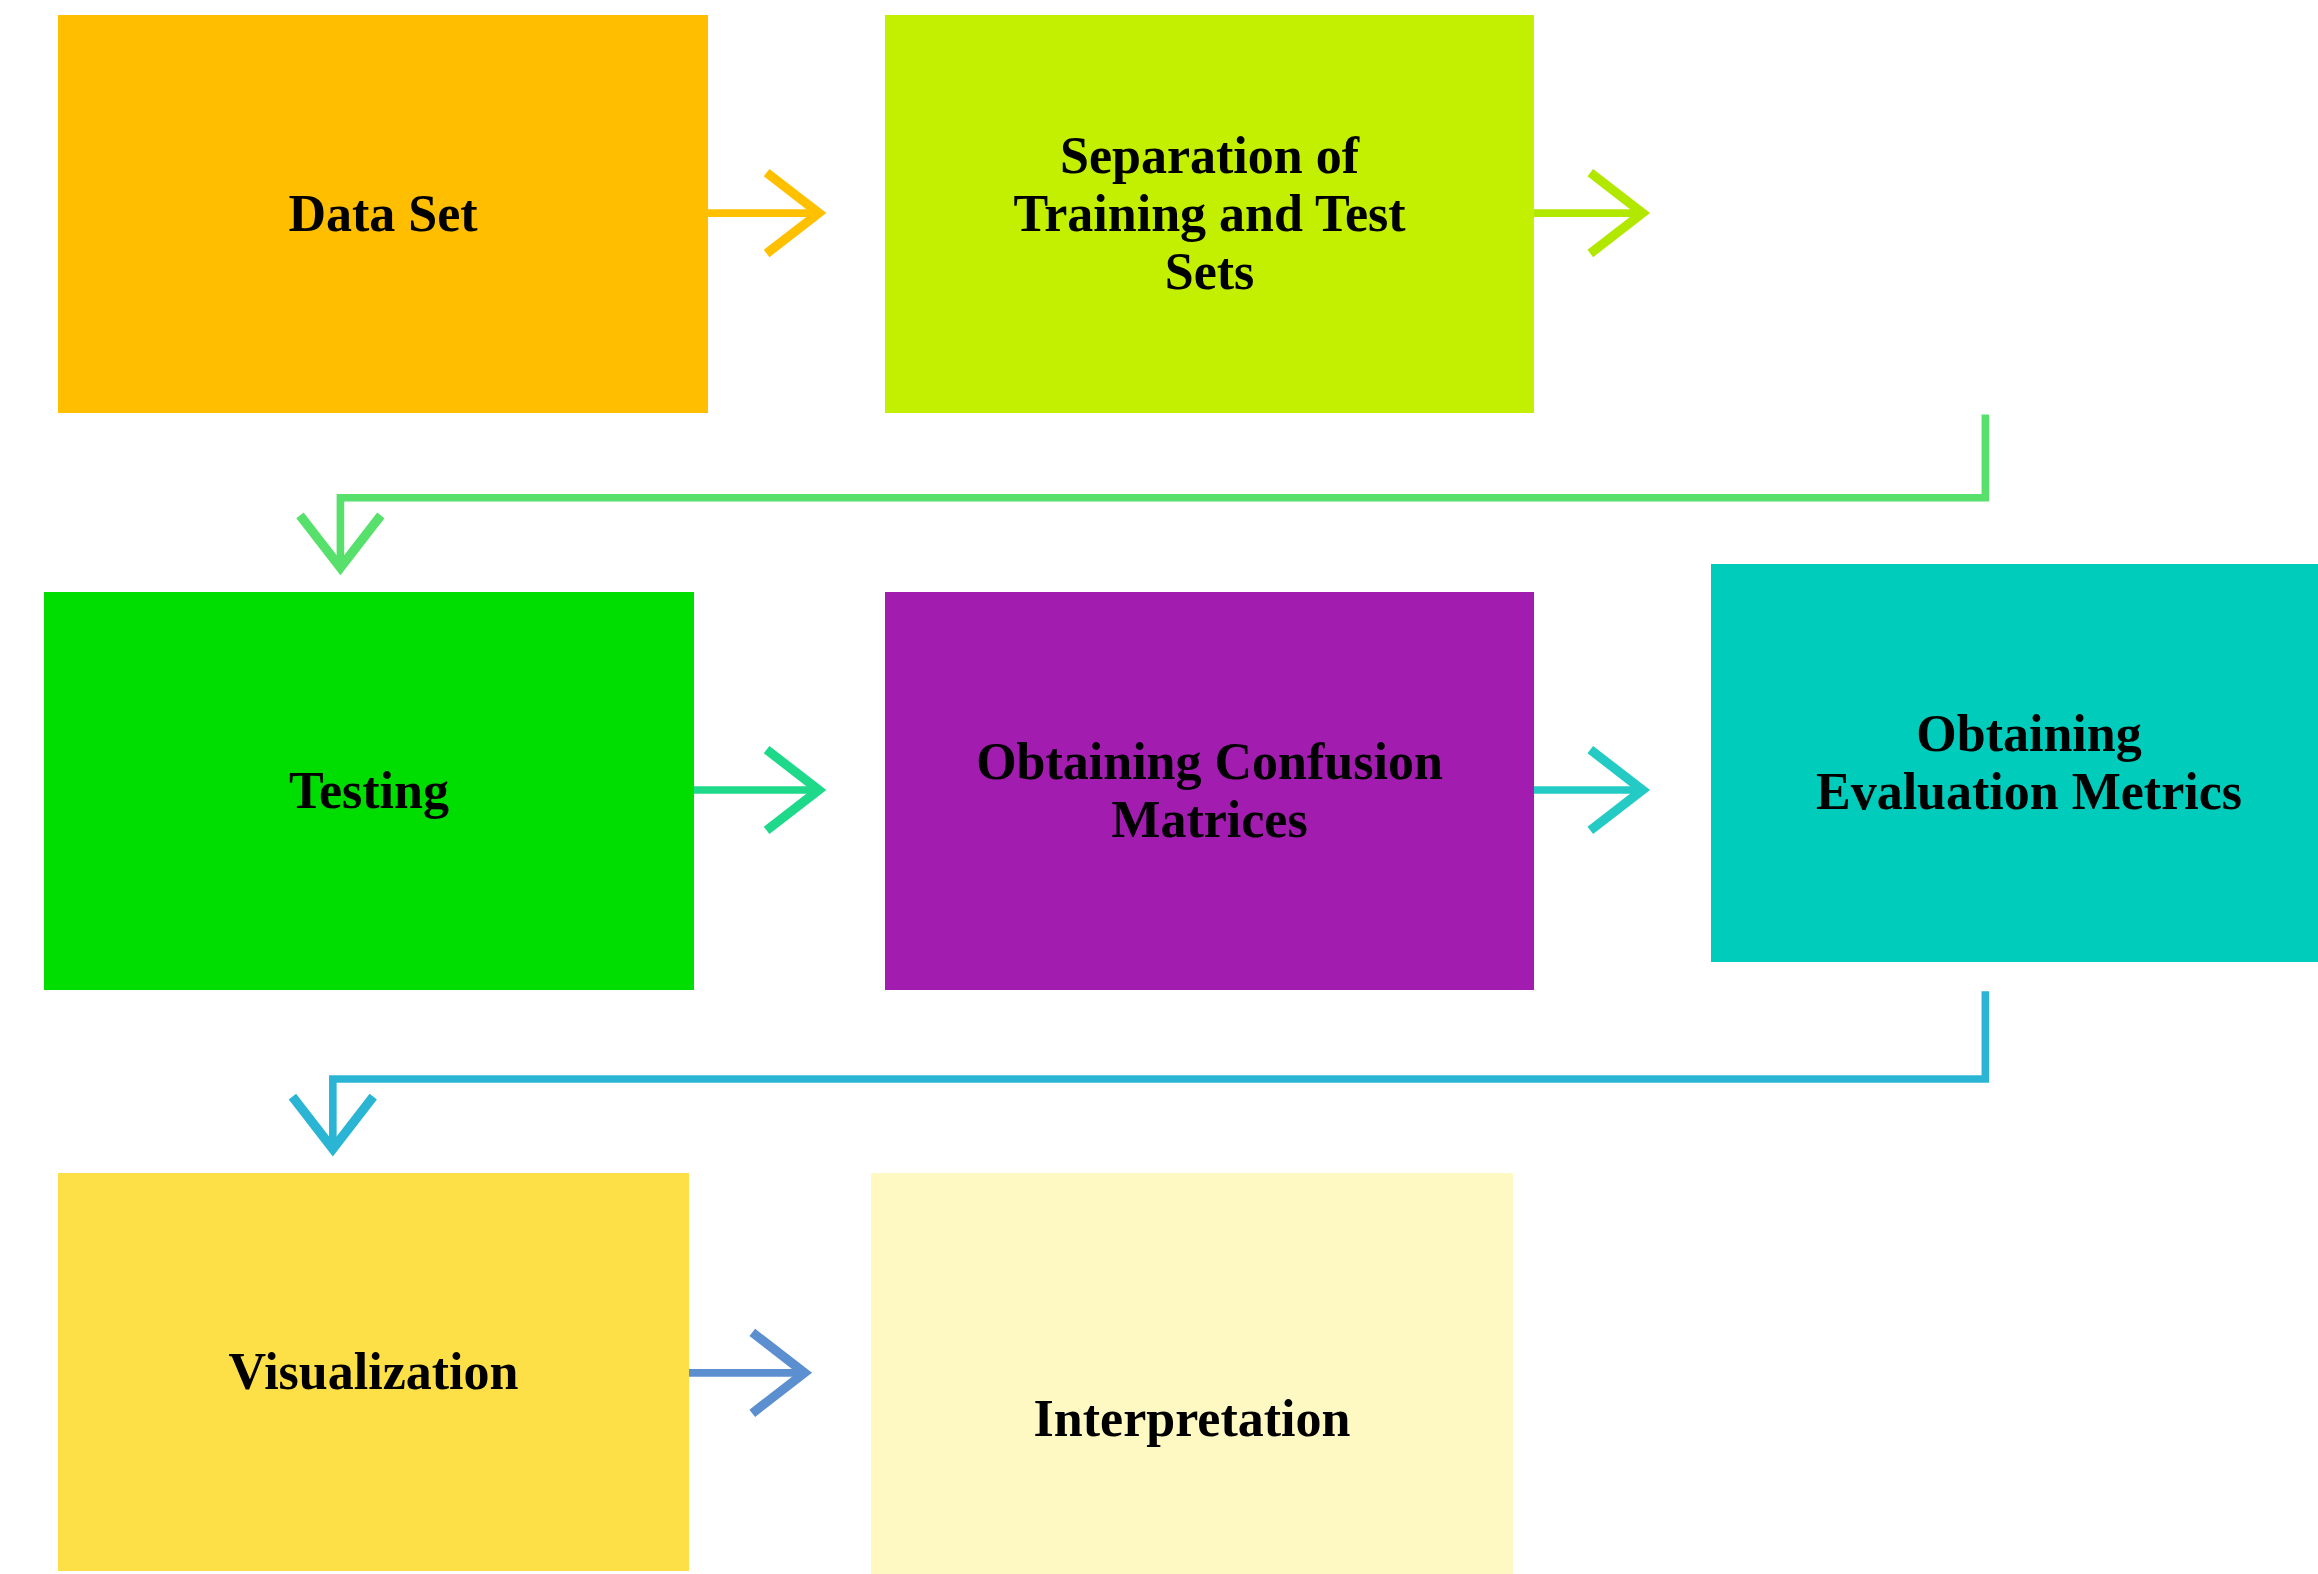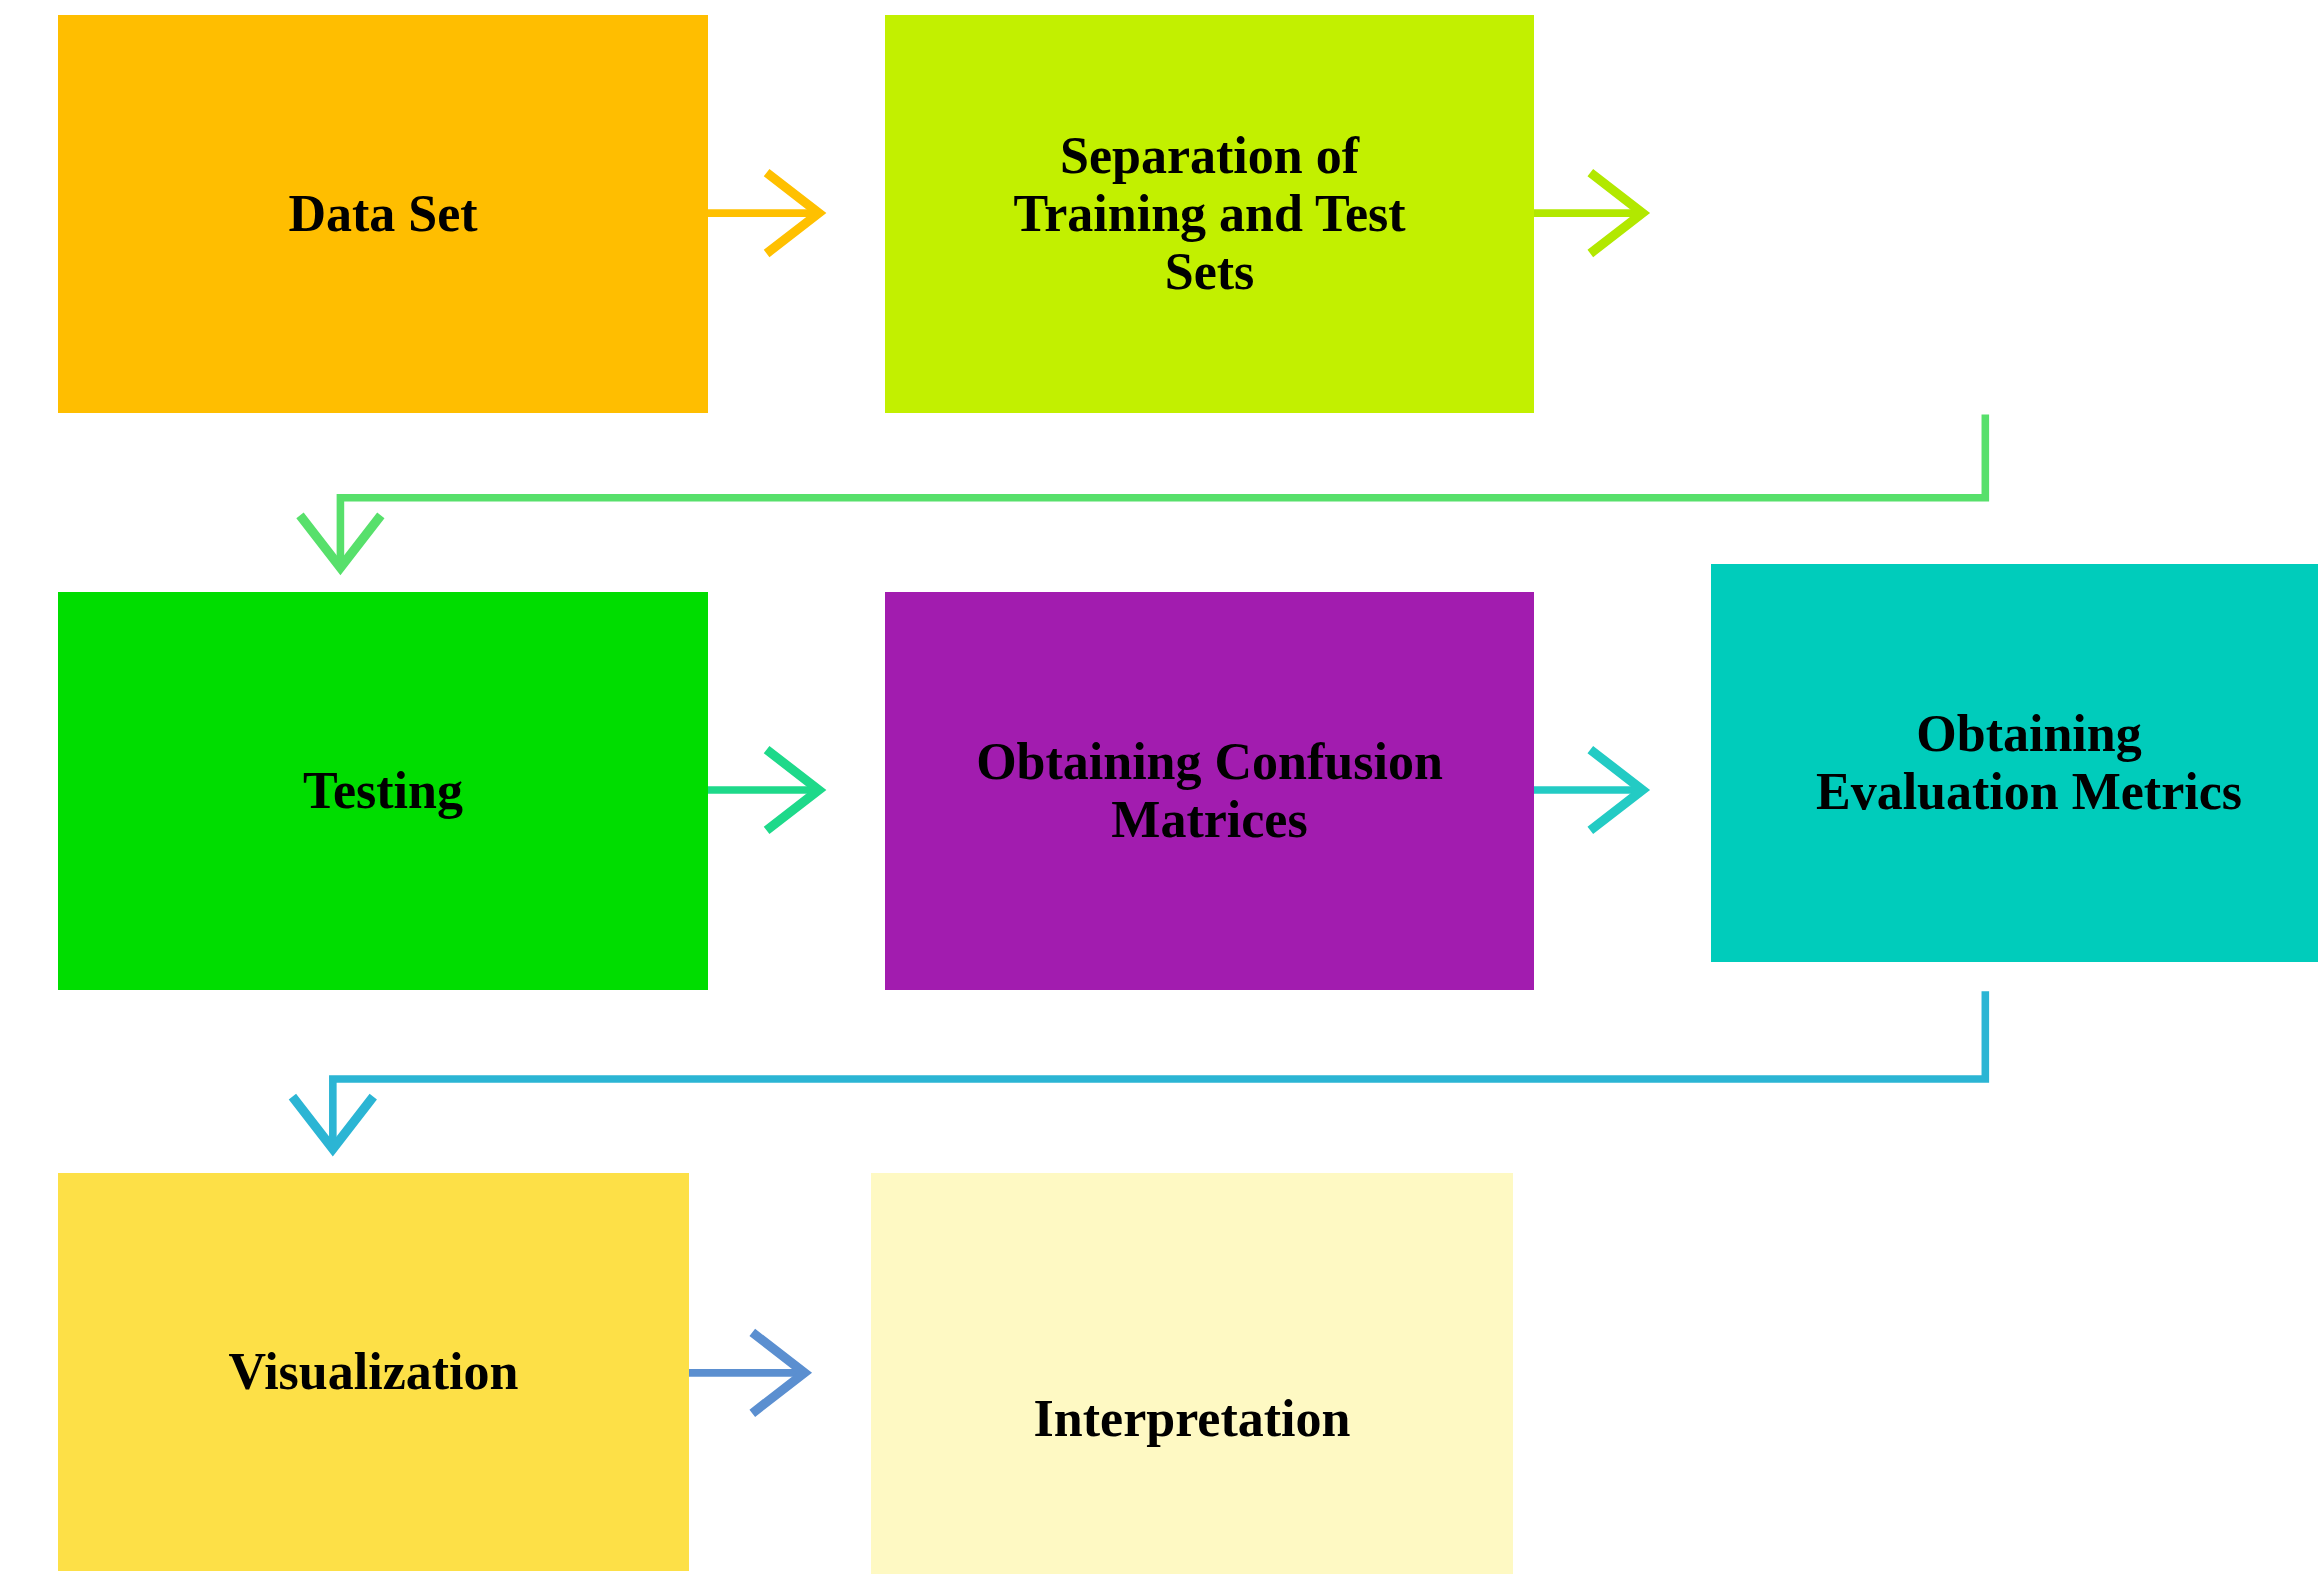--- a/index.html
+++ b/index.html
@@ -70,21 +70,21 @@
   </svg>
 
   <div class="node" style="left: 15px; top: 15px; width: 650px; height: 398px; background: rgb(255, 190, 0); font-size: 52px; color: rgb(0, 0, 0);">
     <span>Data Set</span>
   </div>
   <div class="node" style="left: 842px; top: 15px; width: 649px; height: 398px; background: rgb(194, 240, 0); font-size: 52px; color: rgb(0, 0, 0);">
     <span>Separation of
 Training and Test
 Sets</span>
   </div>
-  <div class="node" style="left: 15px; top: 592px; width: 650px; height: 398px; background: rgb(0, 221, 0); font-size: 52px; color: rgb(0, 0, 0);">
+  <div class="node" style="left: 1px; top: 592px; width: 650px; height: 398px; background: rgb(0, 221, 0); font-size: 52px; color: rgb(0, 0, 0);">
     <span>Testing</span>
   </div>
   <div class="node" style="left: 842px; top: 592px; width: 649px; height: 398px; background: #a21caf; font-size: 52px; color: rgb(0, 0, 0);">
     <span>Obtaining Confusion
 Matrices</span>
   </div>
   <div class="node" style="left: 1668px; top: 564px; width: 636px; height: 398px; background: rgb(0, 204, 187); font-size: 52px; color: rgb(0, 0, 0);">
     <span>Obtaining
 Evaluation Metrics</span>
   </div>

